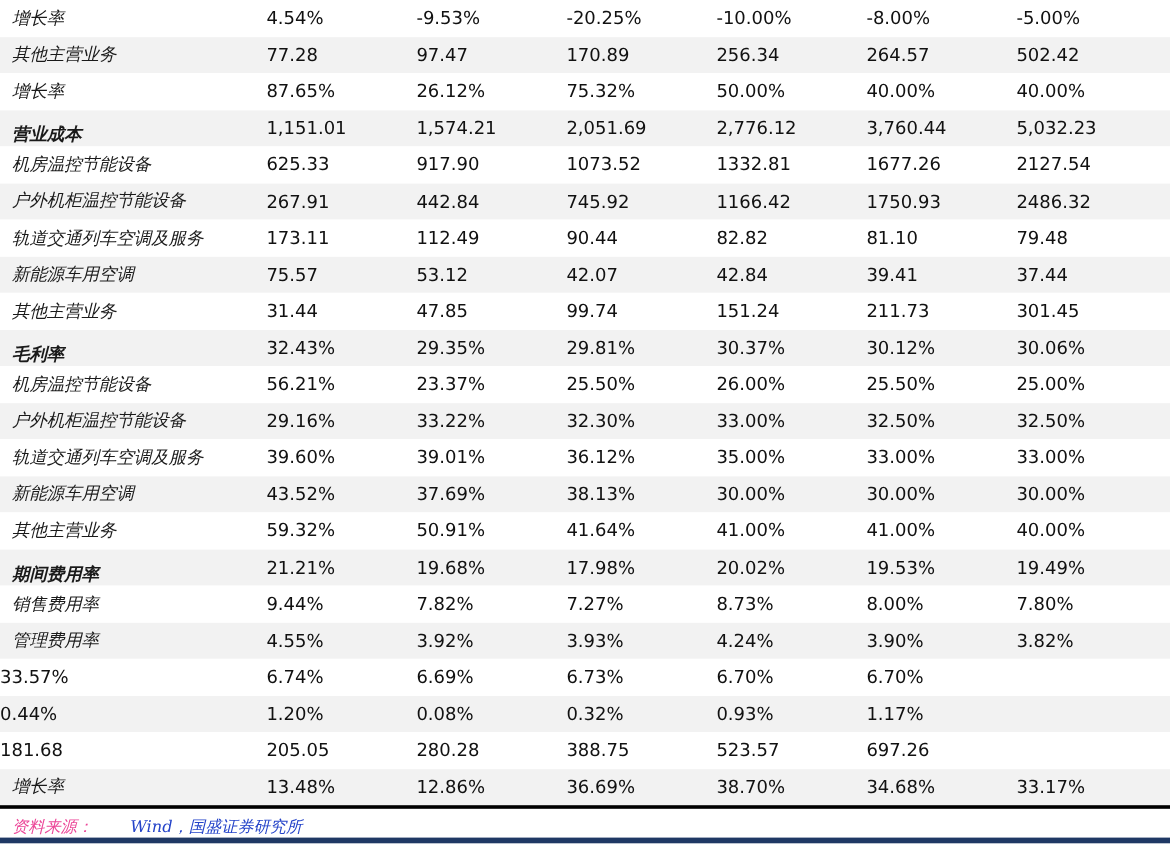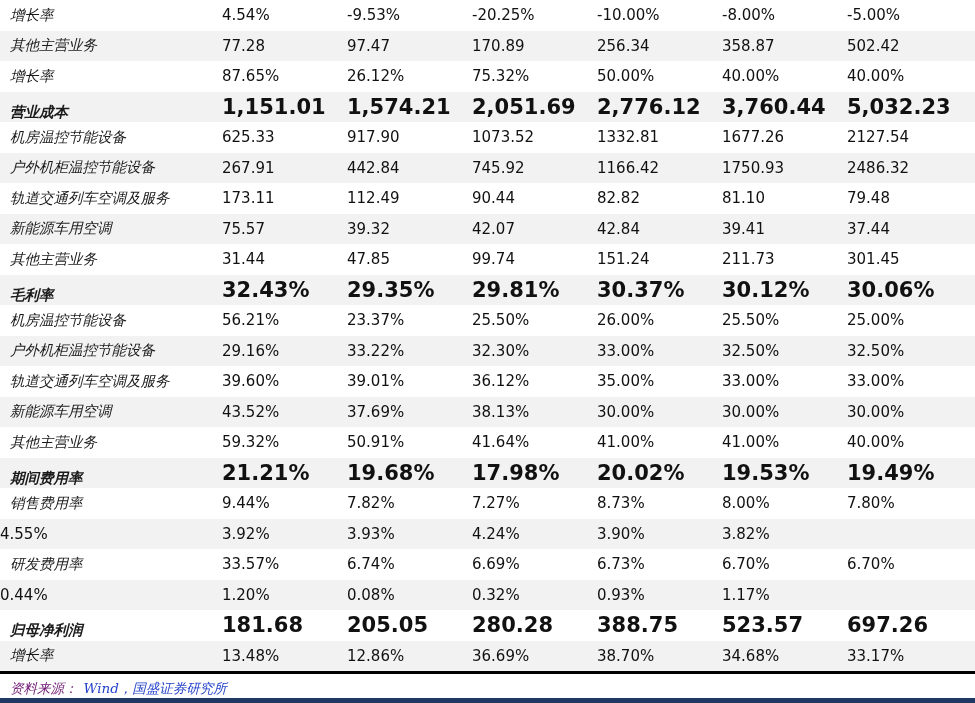--- a/index.html
+++ b/index.html
@@ -25,34 +25,34 @@
     font-size:14.5px;
     color:#1a1a1a;
     white-space:nowrap;
   }
   .val {
     font-size:15px;
     color:#111111;
     white-space:nowrap;
   }
   .row.bold .label { font-weight:bold; font-style:italic;margin-top:11px; }
-  .row.bold .val   { font-weight:bold; font-size:21px; }
+  .row.bold .val   { font-weight:normal; font-size:15px; }
   .table-bottom-border {
     height:2.5px; background:#000000; width:975px;
   }
   .footer {
     padding:6px 0 0 10px;
     font-family:"DejaVu Serif", serif;
     font-style:italic;
     font-size:13.5px;
     height:22px;
     white-space:nowrap;
   }
-  .footer .src-label { color:#701a75; margin-right:6px; }
-  .footer .src-text  { color:#2443c9; }
+  .footer .src-label { color:#ec4899; margin-right:16px; }
+  .footer .src-text  { color:#2443c9;margin-left:15px; }
   .page-footer-bar {
     position:absolute; left:0; bottom:0;
     width:975px; height:5px;
     background:#1f3864;
   }
 </style>
 </head>
 <body>
 
 <div class="fin-table">
@@ -64,21 +64,21 @@
       <div class="val">-10.00%</div>
       <div class="val">-8.00%</div>
       <div class="val">-5.00%</div>
     </div>
     <div class="row">
       <div class="label">其他主营业务</div>
       <div class="val">77.28</div>
       <div class="val">97.47</div>
       <div class="val">170.89</div>
       <div class="val">256.34</div>
-      <div class="val">358.87</div>
+      <div class="val">264.57</div>
       <div class="val">502.42</div>
     </div>
     <div class="row">
       <div class="label">增长率</div>
       <div class="val">87.65%</div>
       <div class="val">26.12%</div>
       <div class="val">75.32%</div>
       <div class="val">50.00%</div>
       <div class="val">40.00%</div>
       <div class="val">40.00%</div>
@@ -115,21 +115,21 @@
       <div class="val">173.11</div>
       <div class="val">112.49</div>
       <div class="val">90.44</div>
       <div class="val">82.82</div>
       <div class="val">81.10</div>
       <div class="val">79.48</div>
     </div>
     <div class="row">
       <div class="label">新能源车用空调</div>
       <div class="val">75.57</div>
-      <div class="val">39.32</div>
+      <div class="val">53.12</div>
       <div class="val">42.07</div>
       <div class="val">42.84</div>
       <div class="val">39.41</div>
       <div class="val">37.44</div>
     </div>
     <div class="row">
       <div class="label">其他主营业务</div>
       <div class="val">31.44</div>
       <div class="val">47.85</div>
       <div class="val">99.74</div>
@@ -203,46 +203,45 @@
     <div class="row">
       <div class="label">销售费用率</div>
       <div class="val">9.44%</div>
       <div class="val">7.82%</div>
       <div class="val">7.27%</div>
       <div class="val">8.73%</div>
       <div class="val">8.00%</div>
       <div class="val">7.80%</div>
     </div>
     <div class="row">
+      <div class="label">管理费用率</div>
       <div class="val">4.55%</div>
       <div class="val">3.92%</div>
       <div class="val">3.93%</div>
       <div class="val">4.24%</div>
       <div class="val">3.90%</div>
       <div class="val">3.82%</div>
     </div>
     <div class="row">
-      <div class="label">研发费用率</div>
       <div class="val">33.57%</div>
       <div class="val">6.74%</div>
       <div class="val">6.69%</div>
       <div class="val">6.73%</div>
       <div class="val">6.70%</div>
       <div class="val">6.70%</div>
     </div>
     <div class="row">
       <div class="val">0.44%</div>
       <div class="val">1.20%</div>
       <div class="val">0.08%</div>
       <div class="val">0.32%</div>
       <div class="val">0.93%</div>
       <div class="val">1.17%</div>
     </div>
     <div class="row bold">
-      <div class="label">归母净利润</div>
       <div class="val">181.68</div>
       <div class="val">205.05</div>
       <div class="val">280.28</div>
       <div class="val">388.75</div>
       <div class="val">523.57</div>
       <div class="val">697.26</div>
     </div>
     <div class="row">
       <div class="label">增长率</div>
       <div class="val">13.48%</div>

